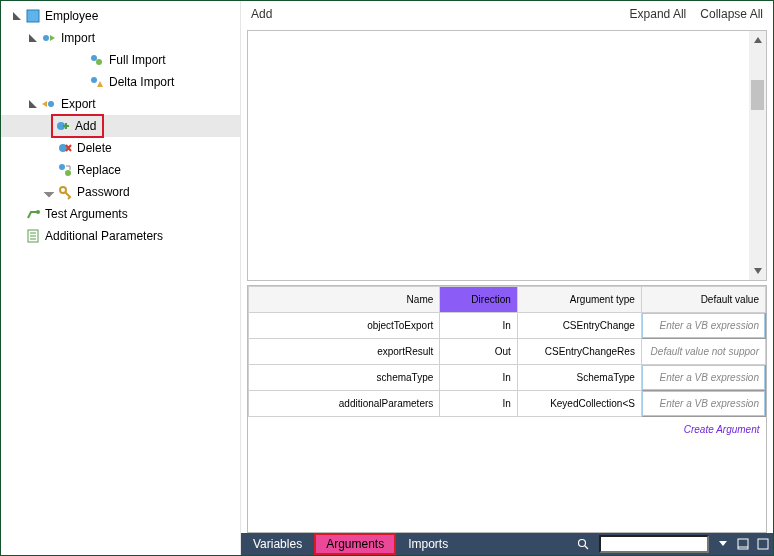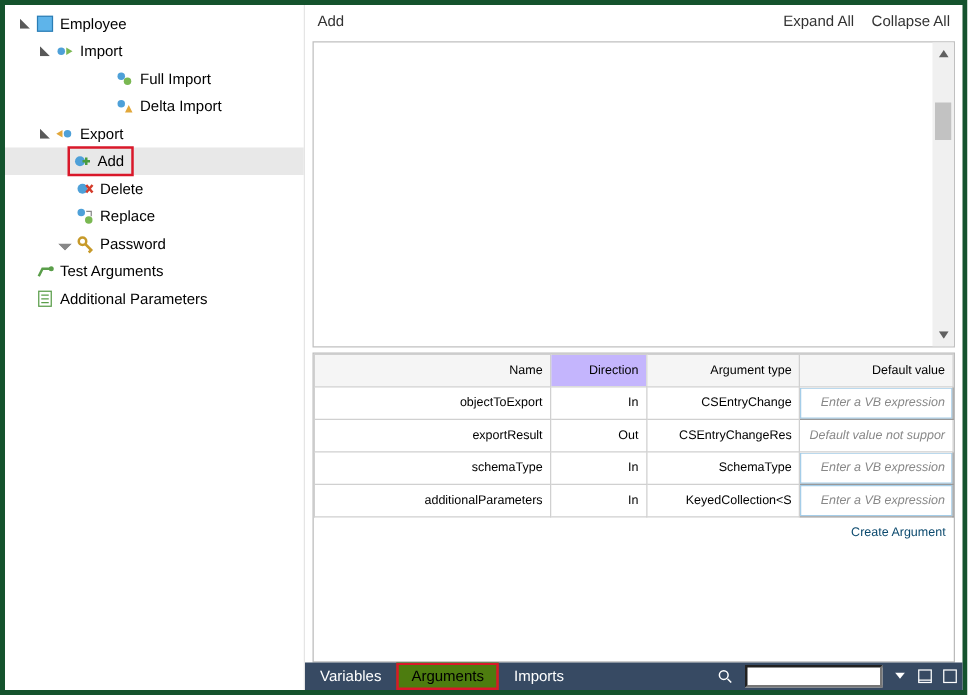--- a/index.html
+++ b/index.html
@@ -1,17 +1,17 @@
 <!DOCTYPE html>
 <html><head>
 <meta charset="utf-8">
 <style>
 * { box-sizing: border-box; margin: 0; padding: 0; }
 body { font-family: "Segoe UI", Tahoma, sans-serif; font-size: 12px; background: #fff; overflow: hidden; }
-.container { display: flex; width: 774px; height: 556px; border: 4px solid #14532d; }
+.container { display: flex; width: 774px; height: 556px; border: 1px solid #14532d; }
 .tree-panel { width: 240px; background: #fff; padding: 4px 0; border-right: 1px solid #e5e5e5; }
 .tree-node { display: flex; align-items: center; height: 22px; cursor: pointer; }
 .tree-node.selected { background: #e8e8e8; }
 .expander { width: 16px; display: flex; justify-content: center; align-items: center; }
 .expander svg { width: 8px; height: 8px; }
 .expander.collapsed svg { transform: rotate(-45deg); }
 .tree-icon { width: 16px; height: 16px; display: flex; justify-content: center; align-items: center; margin-right: 4px; }
 .tree-label { white-space: nowrap; }
 .red-box { border: 2px solid #d9182a; padding: 2px 6px 2px 2px; margin-left: -2px; display: flex; align-items: center; }
 .red-box .tree-icon { margin-right: 4px; }
@@ -23,28 +23,28 @@
 .action-bar .link:first-child { margin-left: 0; }
 .scroll-area { flex: 1; border: 1px solid #c0c0c0; margin: 0 6px 4px 6px; position: relative; background: #fff;}
 .scrollbar { position: absolute; right: 0; top: 0; bottom: 0; width: 17px; background: #f0f0f0; display: flex; flex-direction: column; }
 .scrollbar .arrow { height: 17px; display: flex; justify-content: center; align-items: center; }
 .scrollbar .track { flex: 1; position: relative; }
 .scrollbar .thumb { position: absolute; left: 2px; right: 2px; top: 15%; height: 30px; background: #c2c2c2; }
 .args-table { margin: 0 6px 0 6px; border: 1px solid #bbb; }
 .args-table table { width: 100%; border-collapse: collapse; table-layout: fixed; }
 .args-table th, .args-table td { border: 1px solid #d0d0d0; padding: 4px 6px; text-align: right; font-size: 10px; height: 26px; overflow: hidden; white-space: nowrap; }
 .args-table th { background: #f5f5f5; font-weight: normal; }
-.args-table th.sorted { background: #c4b5fd; }
+.args-table th.sorted { background: #8b5cf6; }
 .args-table td.placeholder { color: #888; font-style: italic; }
 .args-table td.cell-input { border: 1px solid #999; box-shadow: inset 0 0 0 1px #a5cde8; }
-.create-row td { color: #0c4a6e; border: none; }
+.create-row td { color: #6d28d9; font-style: italic; border: none; }
 .args-blank { height: 90px; }
 .bottom-bar { height: 22px; background: #374a63; color: #fff; display: flex; align-items: stretch; font-size: 12px; }
 .bottom-bar .tab { padding: 3px 12px; cursor: pointer; display: flex; align-items: center; }
-.bottom-bar .tab.active { background: #4d7c0f; color: #000; }
+.bottom-bar .tab.active { background: #ec4899; color: #000; }
 .bottom-bar .tab.active.red-outline { box-shadow: inset 0 0 0 2px #d9182a; }
 .bottom-bar .spacer { flex: 1; }
 .bottom-bar .search-icon { padding: 0 6px; display: flex; align-items: center; }
 .bottom-bar .search-box { width: 110px; margin: 2px 4px; background: #fff; }
 .bottom-bar .btn { width: 20px; display: flex; justify-content: center; align-items: center; cursor: pointer; }
 </style>
 </head>
 <body>
 
 <div class="container">

